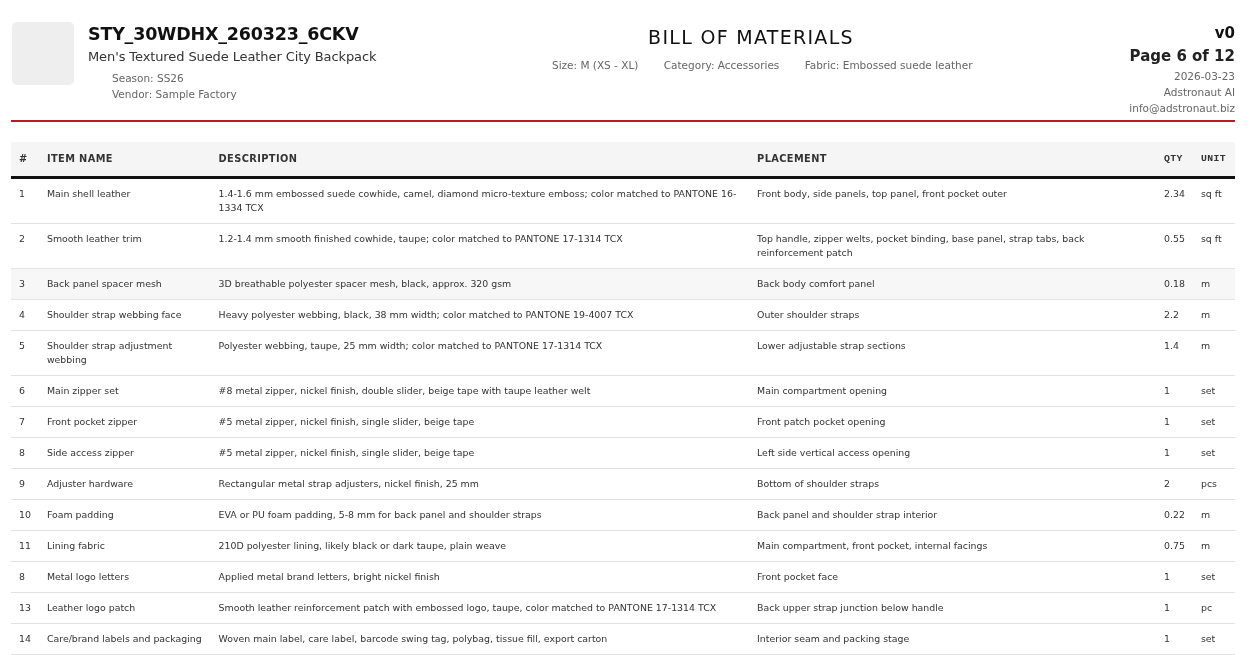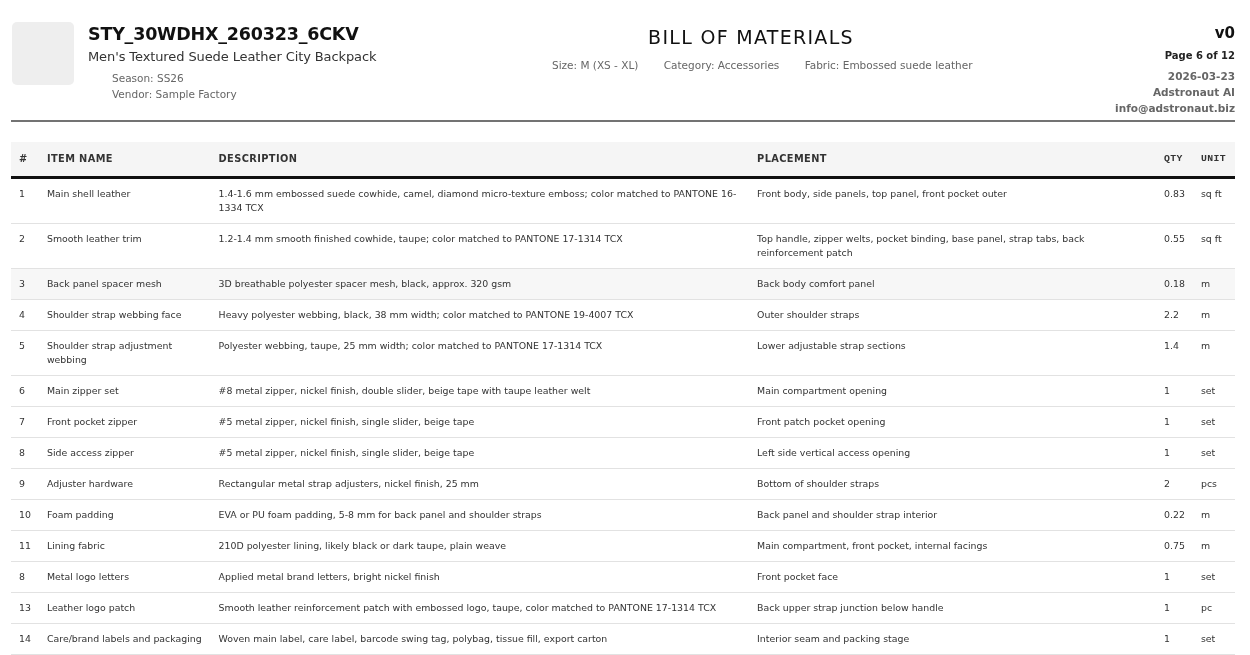--- a/index.html
+++ b/index.html
@@ -1,33 +1,33 @@
 <!DOCTYPE html>
 <html><head>
 <meta charset="utf-8">
 <style>
   * { box-sizing: border-box; margin: 0; padding: 0; }
   html, body { width: 1250px; height: 655px; overflow: hidden; background: #ffffff; }
   body { font-family: "DejaVu Sans", "Liberation Sans", sans-serif; color: #222; position: relative; }
 
-  .header { position: absolute; left: 11px; top: 0; width: 1224px; height: 122px; border-bottom: 2px solid #737373; }
+  .header { position: absolute; left: 11px; top: 0; width: 1224px; height: 122px; border-bottom: 2px solid #b91c1c; }
   .thumb { position: absolute; left: 1px; top: 22px; width: 62px; height: 63px; background: #eeeeee; border-radius: 5px; }
   .style-id { position: absolute; left: 77px; top: 24px; font-size: 17.5px; font-weight: bold; color: #111; letter-spacing: -0.2px; white-space: nowrap; }
   .product-name { position: absolute; left: 77px; top: 49px; font-size: 13px; color: #333; white-space: nowrap; letter-spacing: -0.1px; }
   .meta-line { position: absolute; left: 77px; font-size: 10.5px; color: #666; white-space: nowrap; margin-left: 24px; }
   .meta-season { top: 72px; }
   .meta-vendor { top: 88px; }
   .title-center { position: absolute; left: 560px; top: 26px; width: 360px; margin-left: -180px; text-align: center; font-size: 19px; font-weight: normal; letter-spacing: 1.3px; color: #111; }
   .specs { position: absolute; left: 541px; top: 59px; font-size: 10.5px; color: #666; white-space: nowrap; }
   .specs span { margin-right: 22px; }
 
   .right { position: absolute; right: 0; top: 24px; text-align: right; }
   .version { font-size: 15px; font-weight: bold; color: #111; line-height: 18px; }
-  .page { font-size: 10px; font-weight: bold; color: #222; margin-top: 7px; line-height: 14px; }
-  .r-line { font-size: 10.5px; color: #666; line-height: 16px; font-weight: bold; }
+  .page { font-size: 15px; font-weight: bold; color: #222; margin-top: 7px; line-height: 14px; }
+  .r-line { font-size: 10.5px; color: #666; line-height: 16px; }
   .r-date { margin-top: 5px; }
 
   table { position: absolute; left: 11px; top: 142px; width: 1224px; border-collapse: collapse; font-size: 9.4px; }
   thead th { background: #f5f5f5; height: 35px; text-align: left; font-weight: bold; font-size: 9.8px; letter-spacing: 0.4px; color: #333; border-bottom: 3px solid #111; padding: 0 8px; vertical-align: middle; }
   tbody td { padding: 8px 8px 8px 8px; vertical-align: top; color: #333; border-bottom: 1px solid #e2e2e2; line-height: 14px; }
   tbody tr.hl td { background: #f7f7f7; }
   .c-num { width: 25px; }
   .c-item { width: 172px; }
   .c-desc { width: 540px; }
   .c-place { width: 408px; }
@@ -72,21 +72,21 @@
       <th class="c-qty">QTY</th>
       <th class="c-unit">UNIT</th>
     </tr>
   </thead>
   <tbody id="bom-body">
       <tr class="tall">
         <td>1</td>
         <td>Main shell leather</td>
         <td>1.4-1.6 mm embossed suede cowhide, camel, diamond micro-texture emboss; color matched to PANTONE 16-1334 TCX</td>
         <td>Front body, side panels, top panel, front pocket outer</td>
-        <td>0.83</td>
+        <td>2.34</td>
         <td>sq ft</td>
       </tr>
       <tr class="tall">
         <td>2</td>
         <td>Smooth leather trim</td>
         <td>1.2-1.4 mm smooth finished cowhide, taupe; color matched to PANTONE 17-1314 TCX</td>
         <td>Top handle, zipper welts, pocket binding, base panel, strap tabs, back reinforcement patch</td>
         <td>0.55</td>
         <td>sq ft</td>
       </tr>

